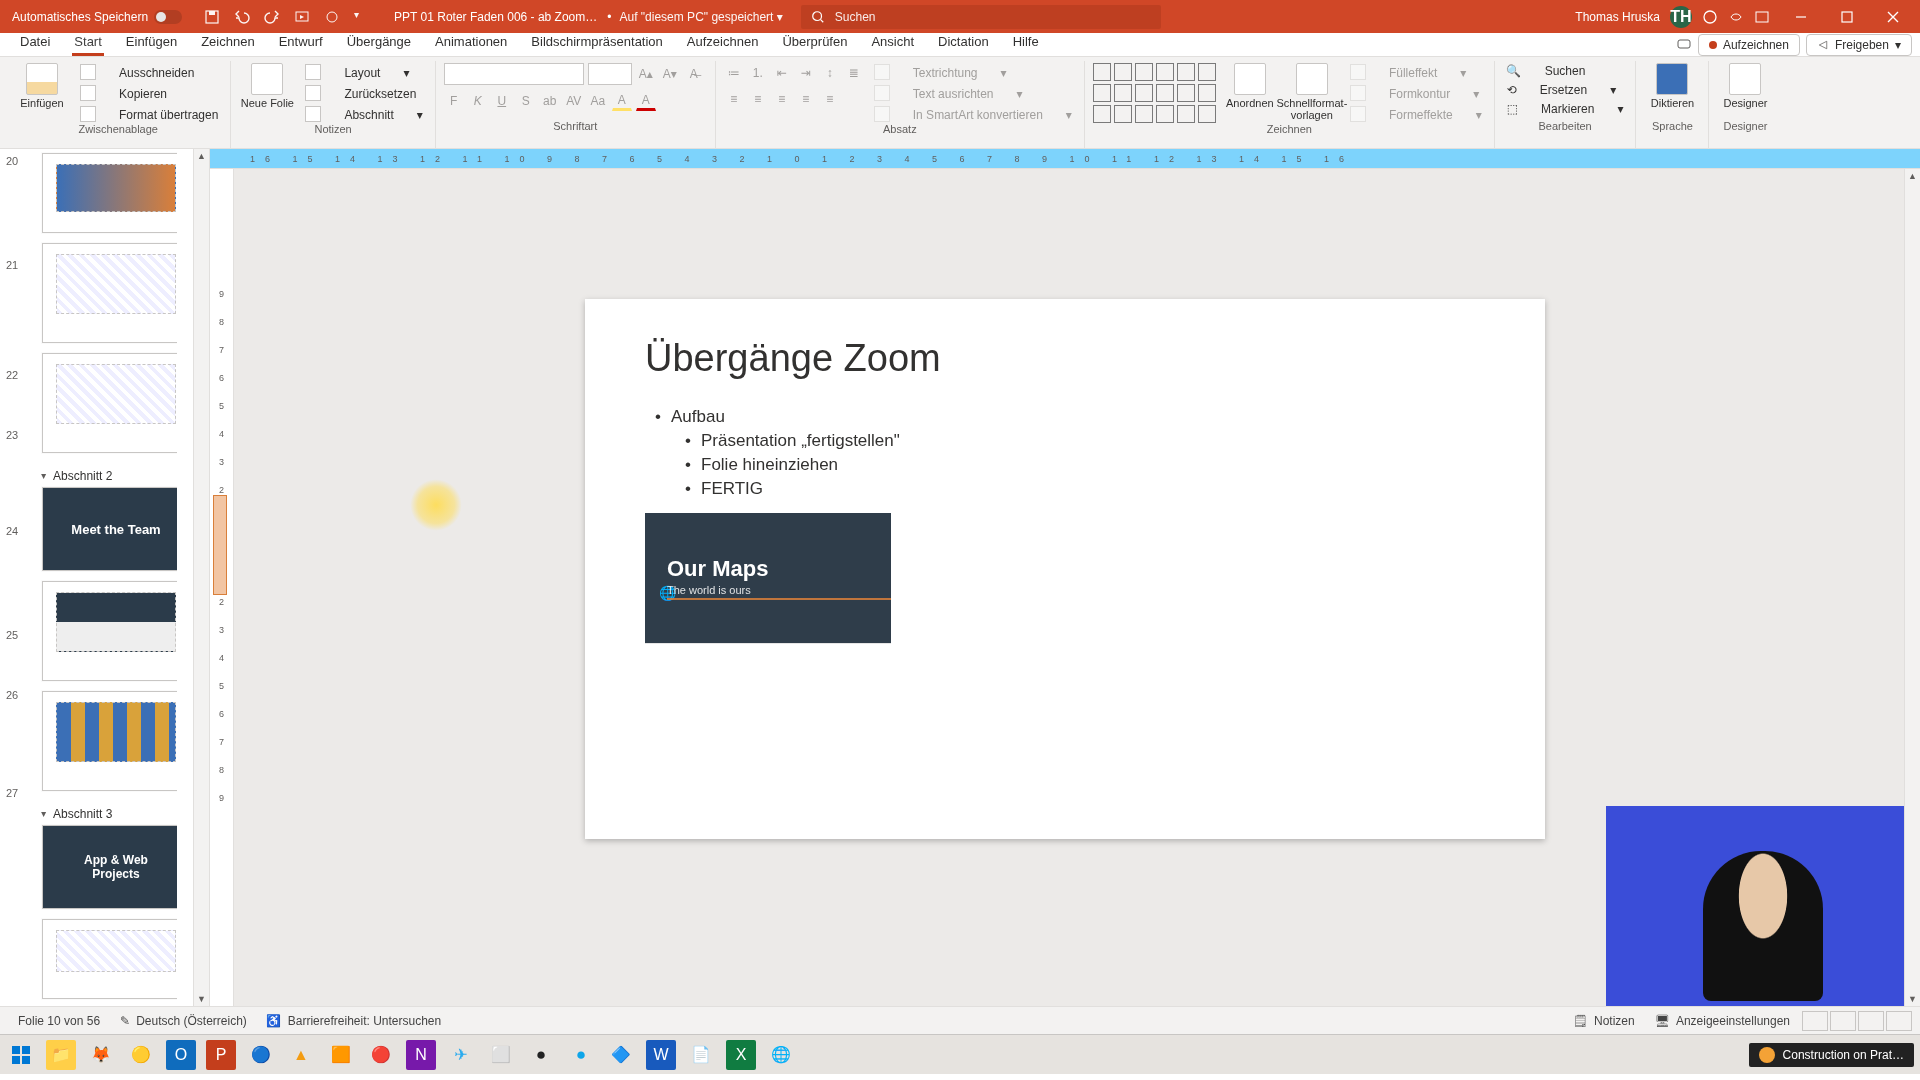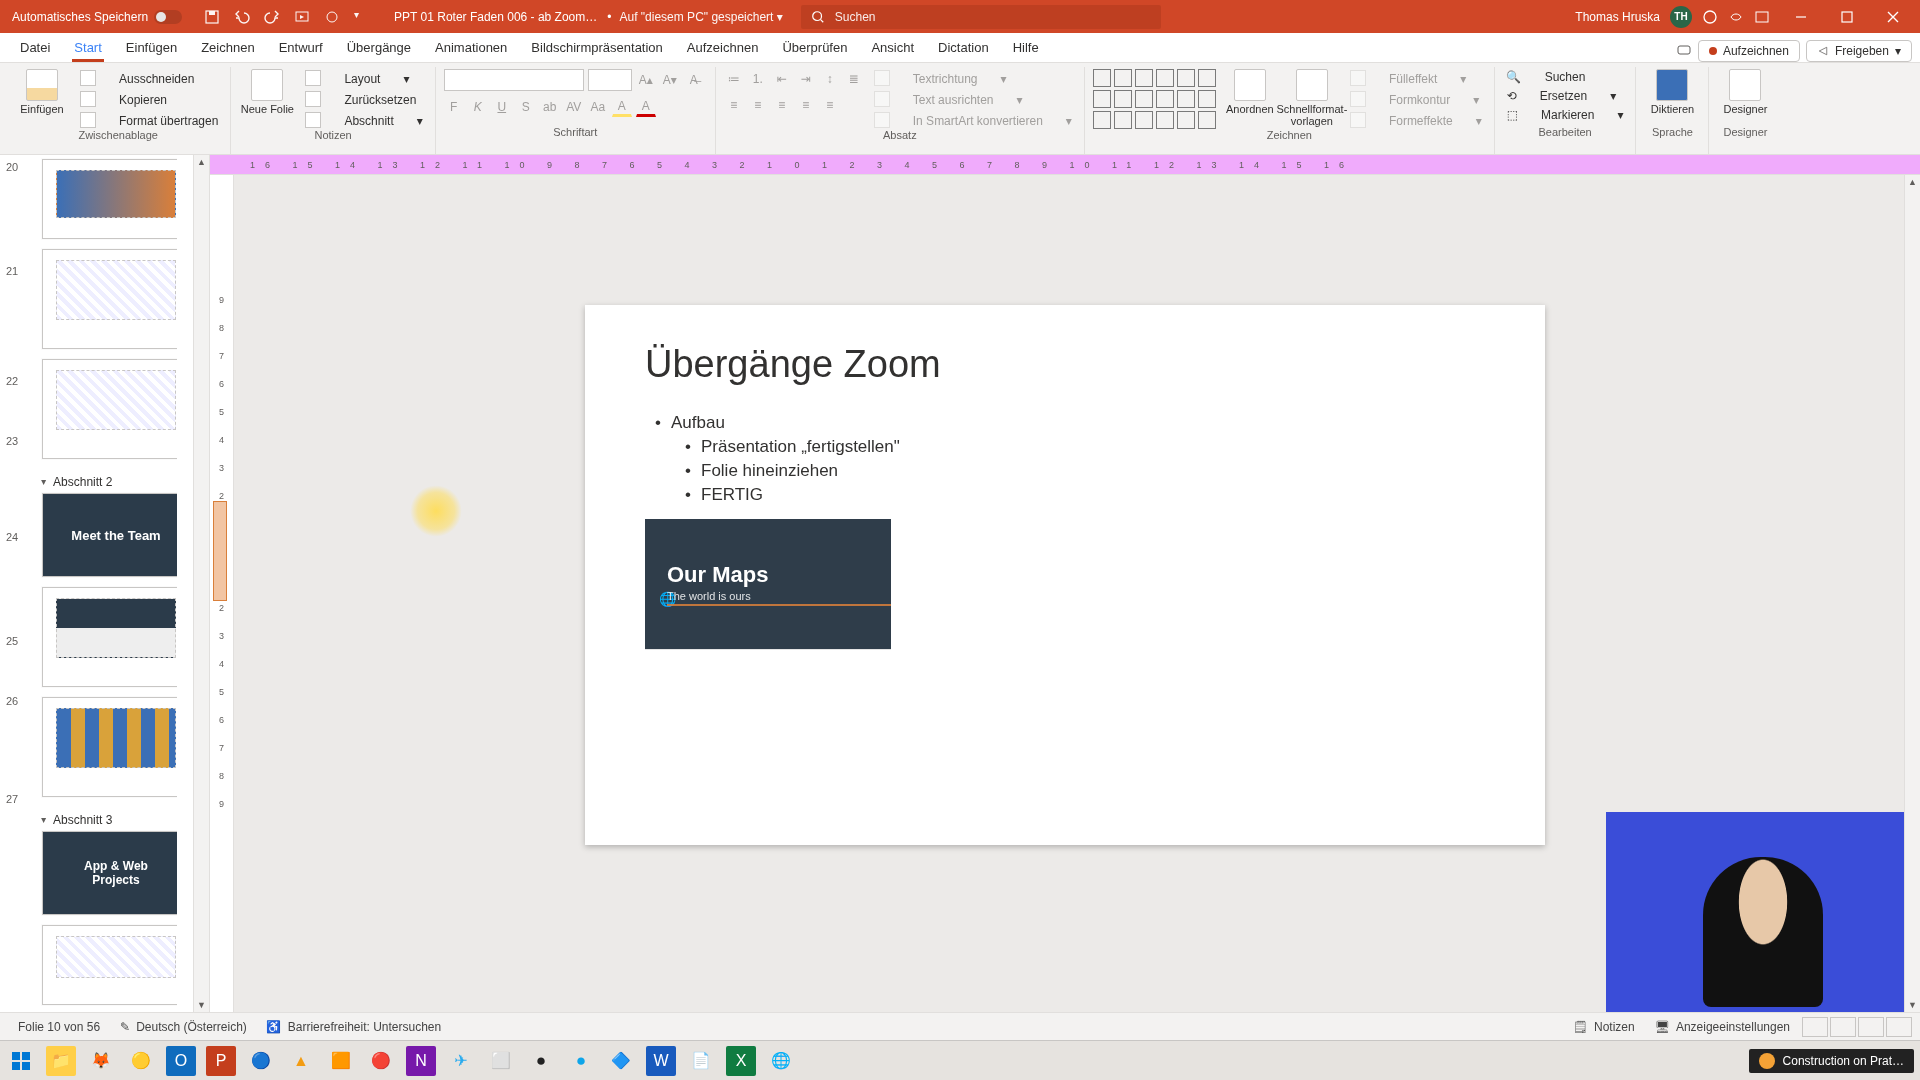--- a/index.html
+++ b/index.html
@@ -10,28 +10,28 @@
 .titlebar .auto-save { display: flex; align-items: center; gap: 6px; padding: 0 8px; font-size: 12px; }
 .toggle { width: 28px; height: 14px; border-radius: 8px; background: #b23e22; position: relative; }
 .toggle::after { content: ""; position: absolute; left: 2px; top: 2px; width: 10px; height: 10px; border-radius: 50%; background: #e6e6e6; }
 .titlebar .qat { display: flex; gap: 14px; padding: 0 14px; align-items: center; }
 .titlebar .icon { width: 16px; height: 16px; opacity: 0.95; }
 .titlebar .doc-title { flex: 0 0 auto; font-size: 12px; padding: 0 10px; }
 .titlebar .saved { font-size: 12px; padding: 0 8px; opacity: 0.95; }
 .titlebar .search { flex: 0 0 360px; height: 24px; background: #be3f21; border-radius: 2px; display: flex; align-items: center; padding: 0 10px; gap: 10px; margin-left: 10px; }
 .titlebar .spacer { flex: 1; }
 .titlebar .right { display: flex; align-items: center; gap: 10px; padding: 0 8px; }
-.user-badge { width: 22px; height: 22px; border-radius: 50%; background: #2a6648; display: flex; align-items: center; justify-content: center; font-size: 10px; font-weight: 600; }
+.user-badge { width: 22px; height: 22px; border-radius: 50%; background: #2a6648; display: flex; align-items: center; justify-content: center; font-size: 16px; font-weight: 600; }
 .win-btns { display: flex; gap: 0; }
 .win-btn { width: 46px; height: 33px; display: flex; align-items: center; justify-content: center; }
 
 
-.tabs { height: 30px; background: #fff; display: flex; align-items: flex-end; border-bottom: 1px solid #e1dfdd; padding-left: 8px; }
+.tabs { height: 24px; background: #fff; display: flex; align-items: flex-end; border-bottom: 1px solid #e1dfdd; padding-left: 8px; }
 .tab { padding: 6px 12px 7px; font-size: 13px; color: #323130; cursor: pointer; position: relative; }
-.tab.active { color: #3b82f6; }
+.tab.active { color: #404040; }
 .tab.active::after { content: ""; position: absolute; left: 10px; right: 10px; bottom: 0; height: 3px; background: #c43e1c; }
 .tabs .rspace { flex: 1; }
 .tabs .right-tabs { display: flex; gap: 6px; align-items: center; padding-right: 8px; }
 .pill { border: 1px solid #c8c6c4; border-radius: 4px; padding: 3px 10px; font-size: 12px; display: flex; align-items: center; gap: 6px; }
 
 
 .ribbon { height: 92px; background: #f3f2f1; border-bottom: 1px solid #e1dfdd; display: flex; padding: 4px 6px 0; }
 .group { border-right: 1px solid #e1dfdd; padding: 2px 8px 0; display: flex; flex-direction: column; justify-content: space-between; }
 .group-body { display: flex; gap: 6px; align-items: flex-start; height: 70px; }
 .group-label { text-align: center; font-size: 11px; color: #605e5c; padding-bottom: 16px; position: relative; }
@@ -59,21 +59,21 @@
 .thumb { width: 148px; height: 100px; background: #fff; border: 1px solid #c8c6c4; margin-bottom: 10px; box-shadow: 0 0 0 1px rgba(0,0,0,0.02); position: relative; }
 .thumb.small { height: 80px; }
 .thumb.dark { background: #2b3b4a; color: #fff; display: flex; align-items: center; justify-content: center; text-align: center; font-size: 12px; }
 .thumb .ph { margin: 10px auto; width: 120px; height: 60px; background: repeating-linear-gradient(45deg,#eef,#eef 4px,#fff 4px,#fff 8px); border: 1px dashed #c8c6c4; }
 .section-hdr { font-size: 12px; color: #323130; padding: 6px 2px 4px; display: flex; align-items: center; gap: 4px; }
 .section-hdr::before { content: "▸"; font-size: 10px; color: #605e5c; transform: rotate(90deg) translateY(2px); display: inline-block; }
 .scroll-track { width: 16px; background: #f3f2f1; border-left: 1px solid #e1dfdd; display: flex; flex-direction: column; justify-content: space-between; align-items: center; }
 .scroll-arrow { width: 14px; height: 14px; display: flex; align-items: center; justify-content: center; font-size: 9px; color: #605e5c; }
 
 .edit-area { flex: 1; display: flex; flex-direction: column; position: relative; background: #eceae8; }
-.hruler { height: 20px; background: #f0abfc; border-bottom: 1px solid #e1dfdd; font-size: 9px; color: #605e5c; letter-spacing: 10px; padding-left: 40px; white-space: nowrap; overflow: hidden; display: flex; align-items: center; }
+.hruler { height: 20px; background: #7dd3fc; border-bottom: 1px solid #e1dfdd; font-size: 9px; color: #605e5c; letter-spacing: 10px; padding-left: 40px; white-space: nowrap; overflow: hidden; display: flex; align-items: center; }
 .vruler { position: absolute; left: 0; top: 20px; bottom: 0; width: 24px; background: #fff; border-right: 1px solid #e1dfdd; font-size: 9px; color: #605e5c; display: flex; flex-direction: column; align-items: center; padding-top: 120px; }
 .vruler span { margin-bottom: 18px; }
 .slide-stage { flex: 1; display: flex; align-items: flex-start; justify-content: center; padding-top: 130px; position: relative; }
 .slide { width: 960px; height: 540px; background: #fff; box-shadow: 0 2px 6px rgba(0,0,0,0.25); padding: 36px 60px; }
 .slide h1 { font-size: 38px; font-weight: 400; line-height: 1.25; margin-bottom: 24px; }
 .slide ul { list-style: none; padding-left: 10px; }
 .slide ul li { font-size: 17px; margin-bottom: 4px; padding-left: 16px; position: relative; }
 .slide ul li::before { content: "•"; position: absolute; left: 0; }
 .slide ul ul { padding-left: 30px; margin-top: 4px; }
 .maps-card { margin-top: 14px; width: 246px; height: 130px; background: #2f3d4a; display: flex; flex-direction: column; justify-content: center; padding-left: 22px; color: #fff; box-shadow: 0 1px 0 rgba(0,0,0,0.1); position: relative; }

